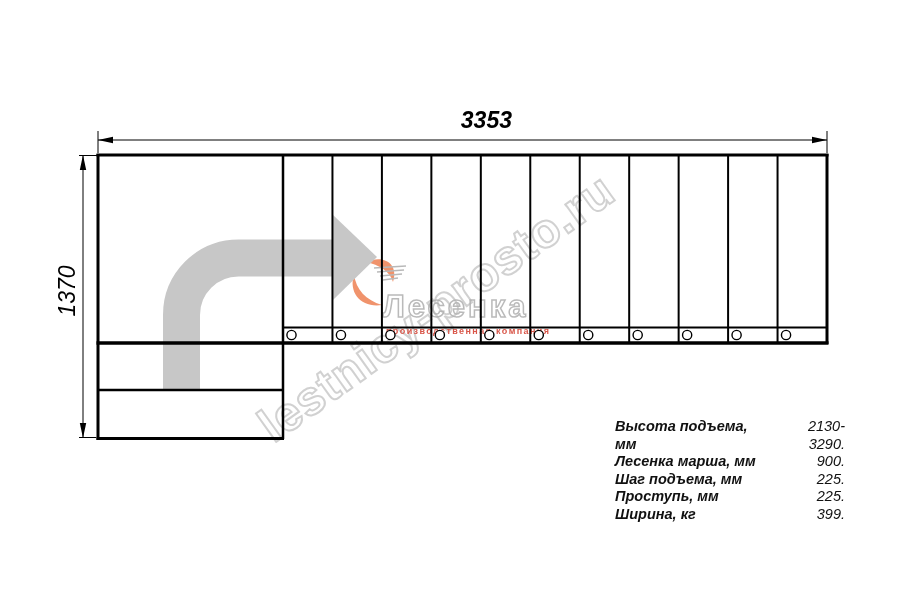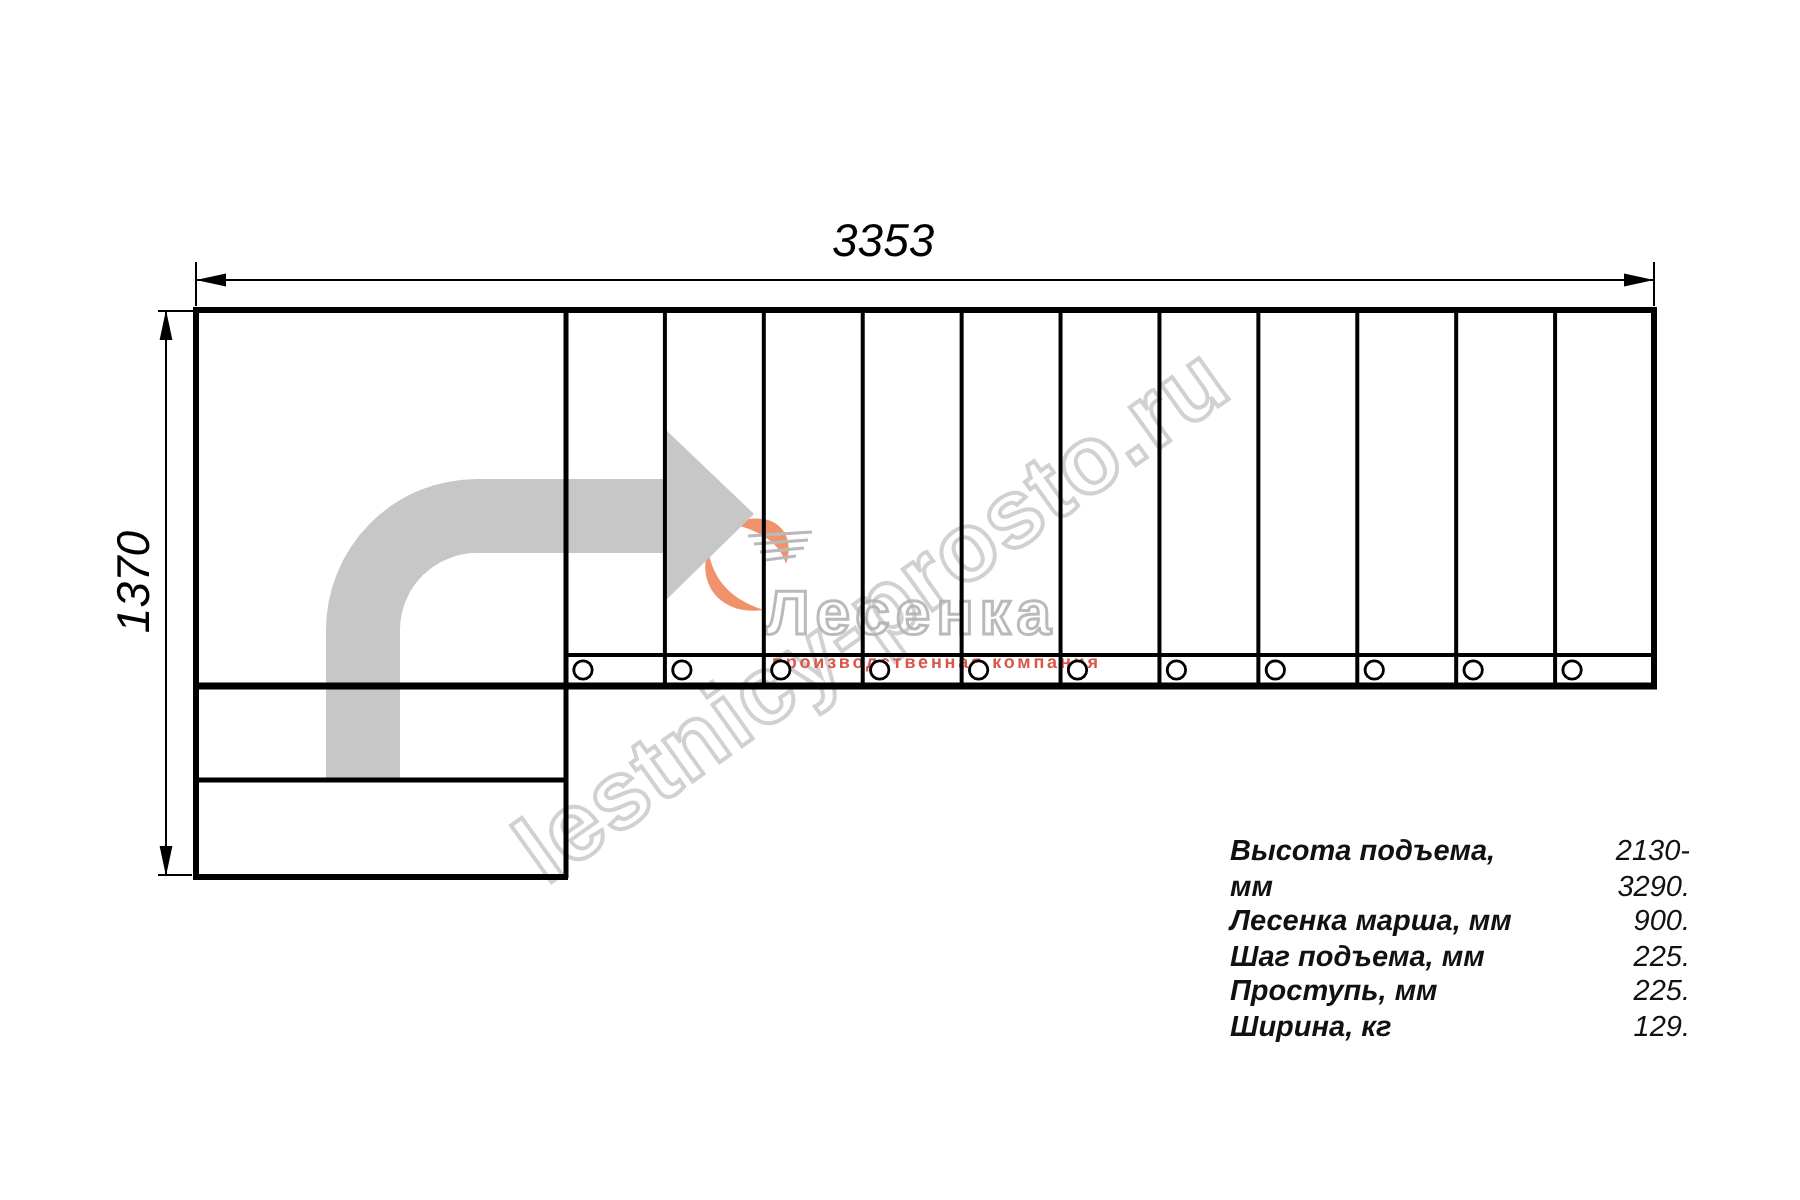--- a/index.html
+++ b/index.html
@@ -26,21 +26,21 @@
     color:#d9574a;font-weight:bold;
   }
   .logo-swoosh{position:absolute;left:344px;top:252px;z-index:1;}
   
   .plan-svg{position:absolute;left:0;top:0;z-index:2;}
   
   .dim-label{
     position:absolute;z-index:3;color:#000;
     font-style:italic;font-size:23px;white-space:nowrap;
   }
-  .dim-top{left:416px;top:107px;width:80px;text-align:left;}
+  .dim-top{left:432px;top:107px;width:80px;text-align:right;font-weight:bold;}
   .dim-left{left:67px;top:291px;transform:translate(-50%,-50%) rotate(-90deg);}
   
   .specs{
     position:absolute;left:615px;top:418px;width:230px;z-index:3;
     font-style:italic;font-size:14.5px;color:#111;
   }
   .spec-row{display:flex;justify-content:space-between;line-height:17.5px;}
   .spec-label{text-align:left;font-weight:bold;}
   .spec-value{text-align:right;}
 </style>
@@ -139,16 +139,16 @@
     <div class="spec-row">
       <span class="spec-label">Шаг подъема, мм</span>
       <span class="spec-value">225.</span>
     </div>
     <div class="spec-row">
       <span class="spec-label">Проступь, мм</span>
       <span class="spec-value">225.</span>
     </div>
     <div class="spec-row">
       <span class="spec-label">Ширина, кг</span>
-      <span class="spec-value">129.</span>
+      <span class="spec-value">399.</span>
     </div>
   </div>
 </div>
 
 </body></html>

